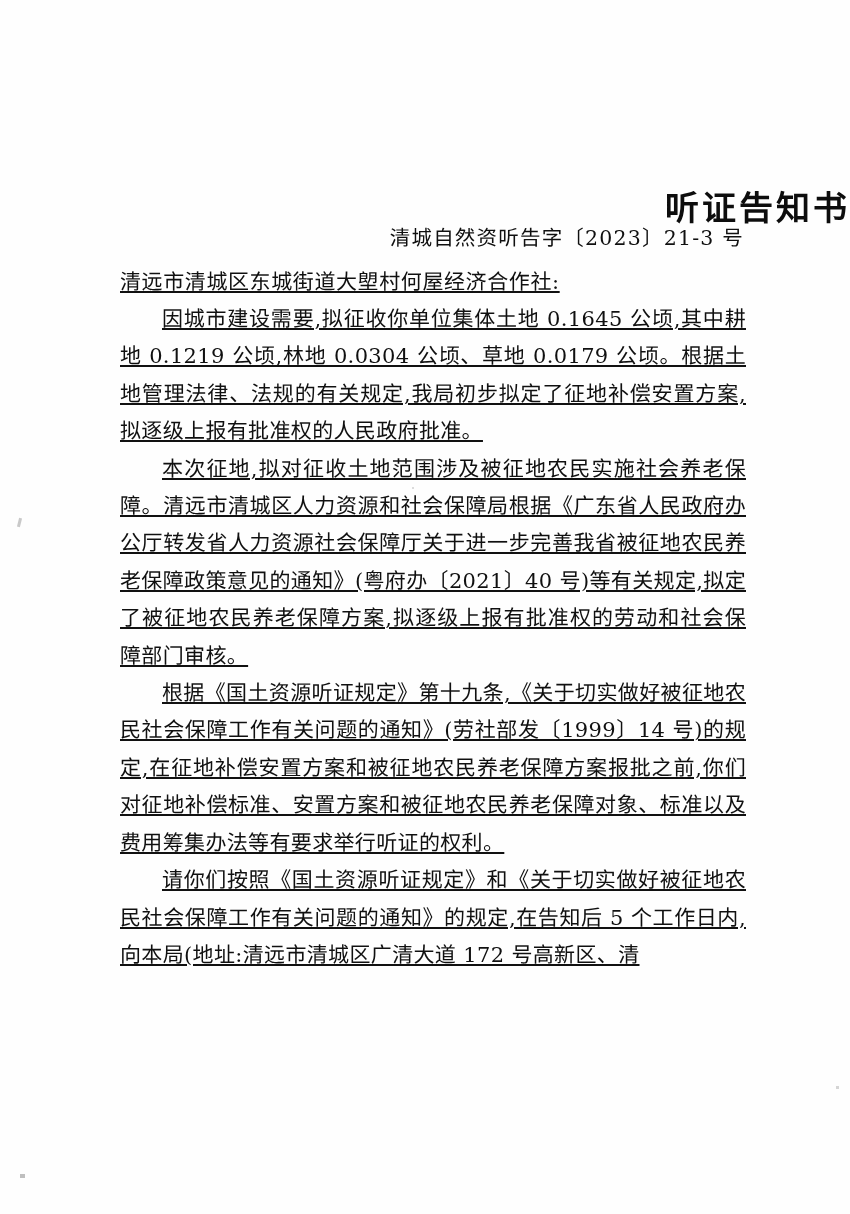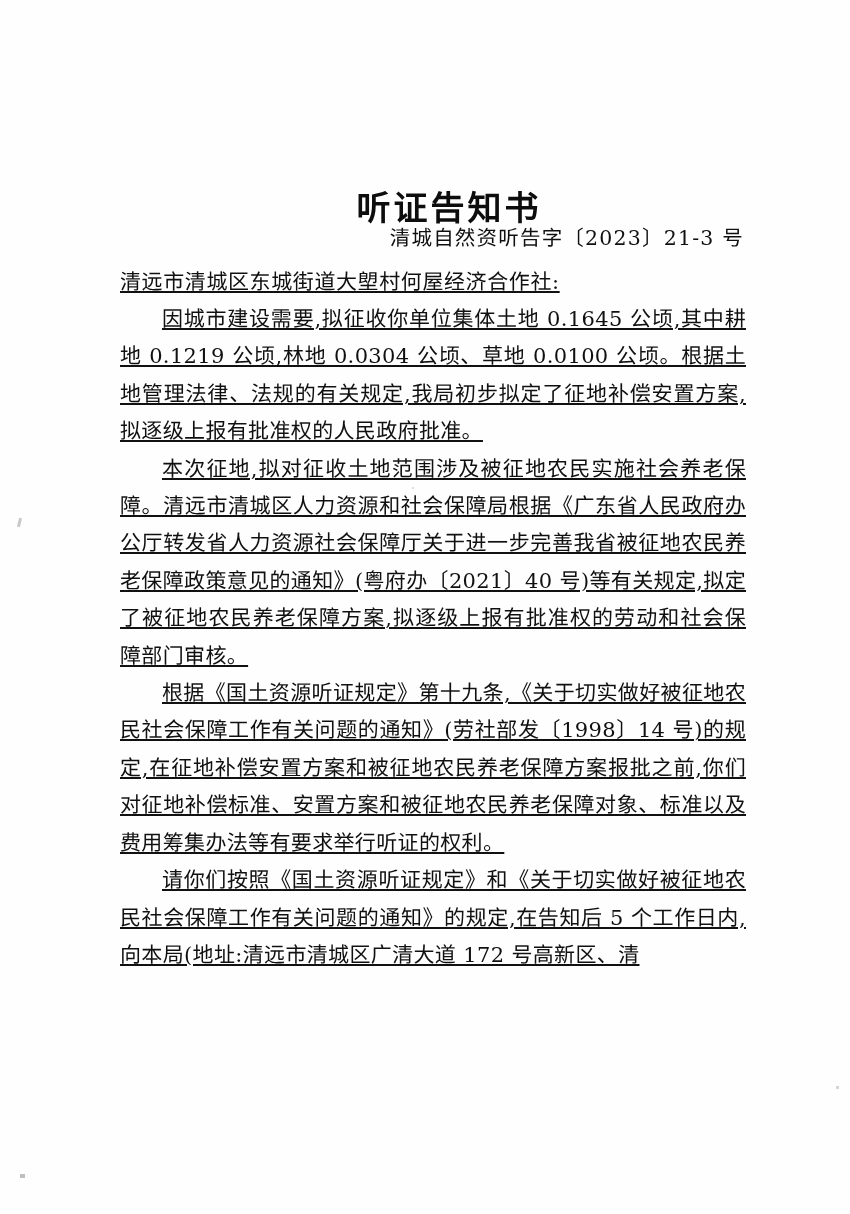--- a/index.html
+++ b/index.html
@@ -32,21 +32,21 @@
   .speck.s2 { left: 20px;  top: 1174px; width: 5px; height: 4px; }
   .speck.s3 { left: 836px; top: 1086px; width: 3px; height: 3px; opacity:.35;}
   .speck.s4 { left: 238px; top: 608px;  width: 2px; height: 2px; opacity:.3;}
   .speck.s5 { left: 412px; top: 487px;  width: 2px; height: 2px; opacity:.3;}
 
   .doc-title {
     position: absolute;
     left: 0;
     right: 0;
     top: 158px;
-    text-align: center;
+    text-align: right;
     font-size: 34px;
     font-weight: bold;
     letter-spacing: 3px;
     font-family: "DejaVu Sans", "Liberation Sans", sans-serif;
     color: #0d0d0d;
     margin-left: 48px;
   }
 
   .doc-number {
     position: absolute;
@@ -102,22 +102,22 @@
   <div class="speck s5"></div>
 
   <h1 class="doc-title">听证告知书</h1>
 
   <div class="doc-number">清城自然资听告字〔2023〕21-3 号</div>
 
   <div class="body-block">
 
     <p class="addressee">清远市清城区东城街道大塱村何屋经济合作社:</p>
 
-    <p class="para">因城市建设需要,拟征收你单位集体土地 0.1645 公顷,其中耕地 0.1219 公顷,林地 0.0304 公顷、草地 0.0100 公顷。根据土地管理法律、法规的有关规定,我局初步拟定了征地补偿安置方案,拟逐级上报有批准权的人民政府批准。</p>
+    <p class="para">因城市建设需要,拟征收你单位集体土地 0.1645 公顷,其中耕地 0.1219 公顷,林地 0.0304 公顷、草地 0.0179 公顷。根据土地管理法律、法规的有关规定,我局初步拟定了征地补偿安置方案,拟逐级上报有批准权的人民政府批准。</p>
 
     <p class="para">本次征地,拟对征收土地范围涉及被征地农民实施社会养老保障。清远市清城区人力资源和社会保障局根据《广东省人民政府办公厅转发省人力资源社会保障厅关于进一步完善我省被征地农民养老保障政策意见的通知》(粤府办〔2021〕40 号)等有关规定,拟定了被征地农民养老保障方案,拟逐级上报有批准权的劳动和社会保障部门审核。</p>
 
-    <p class="para">根据《国土资源听证规定》第十九条,《关于切实做好被征地农民社会保障工作有关问题的通知》(劳社部发〔1998〕14 号)的规定,在征地补偿安置方案和被征地农民养老保障方案报批之前,你们对征地补偿标准、安置方案和被征地农民养老保障对象、标准以及费用筹集办法等有要求举行听证的权利。</p>
+    <p class="para">根据《国土资源听证规定》第十九条,《关于切实做好被征地农民社会保障工作有关问题的通知》(劳社部发〔1999〕14 号)的规定,在征地补偿安置方案和被征地农民养老保障方案报批之前,你们对征地补偿标准、安置方案和被征地农民养老保障对象、标准以及费用筹集办法等有要求举行听证的权利。</p>
 
     <p class="para tight-last">请你们按照《国土资源听证规定》和《关于切实做好被征地农民社会保障工作有关问题的通知》的规定,在告知后 5 个工作日内,向本局(地址:清远市清城区广清大道 172 号高新区、清</p>
 
   </div>
 </div>
 
 </body></html>

